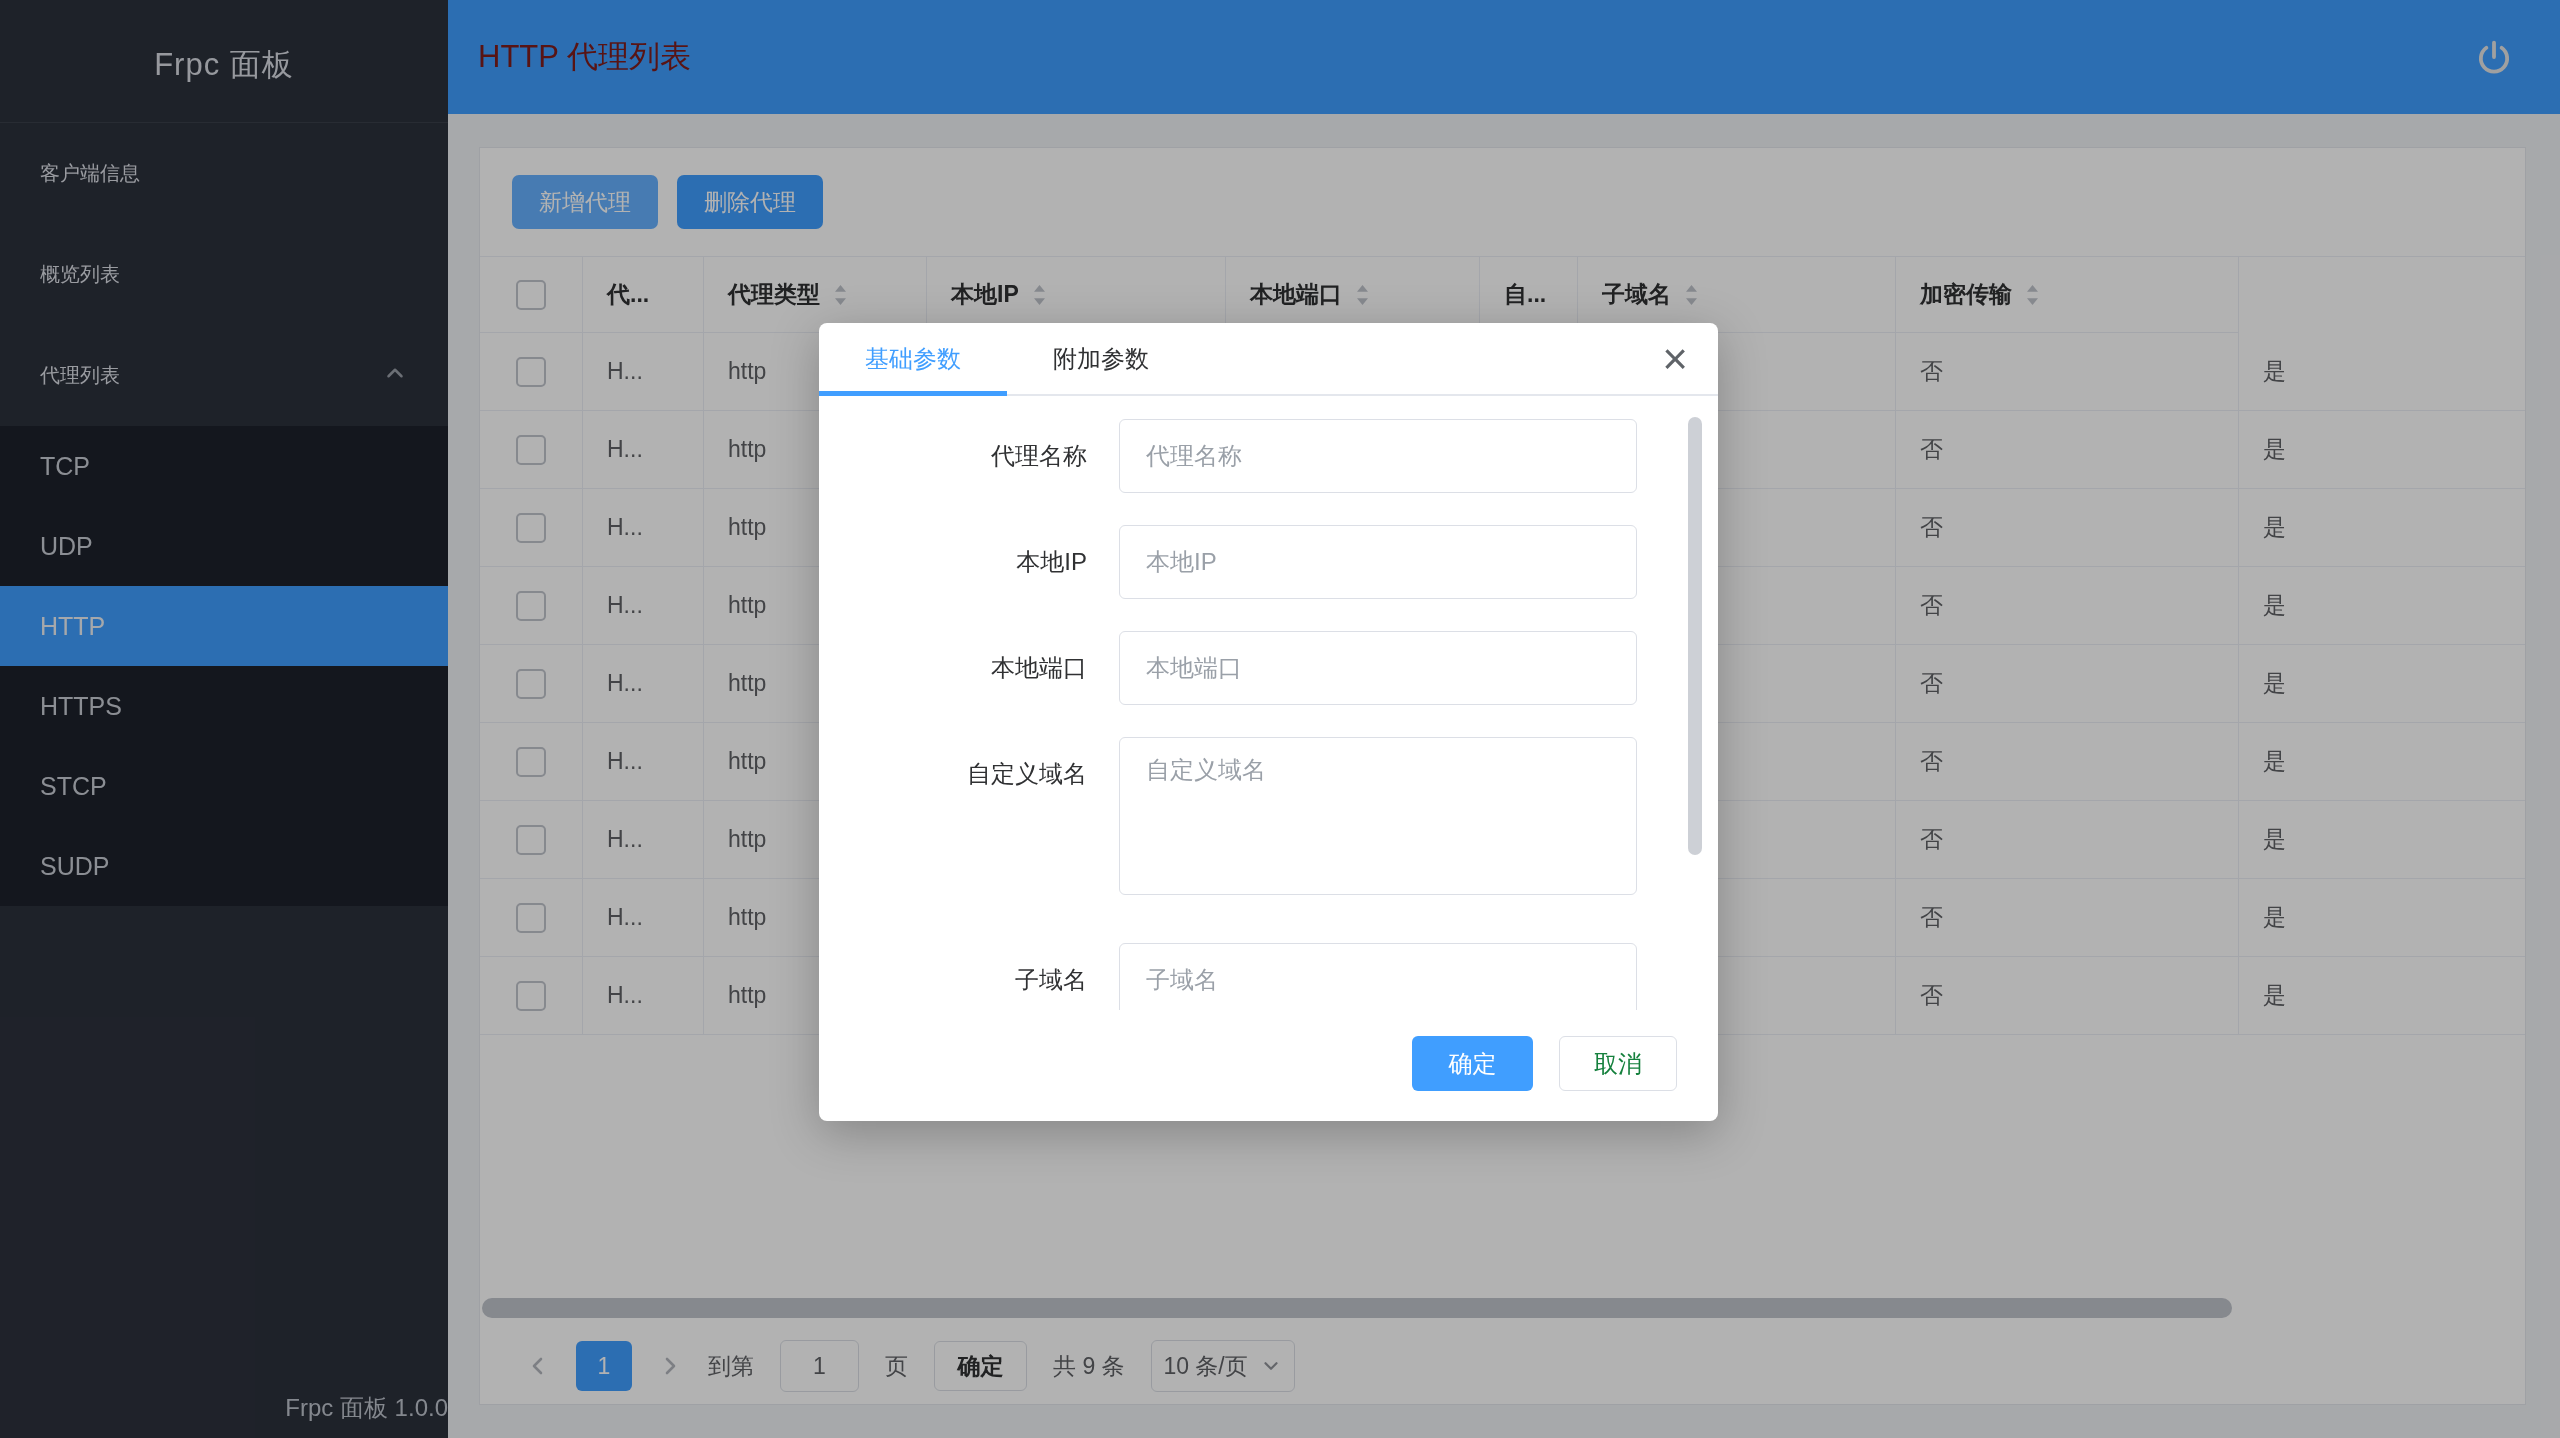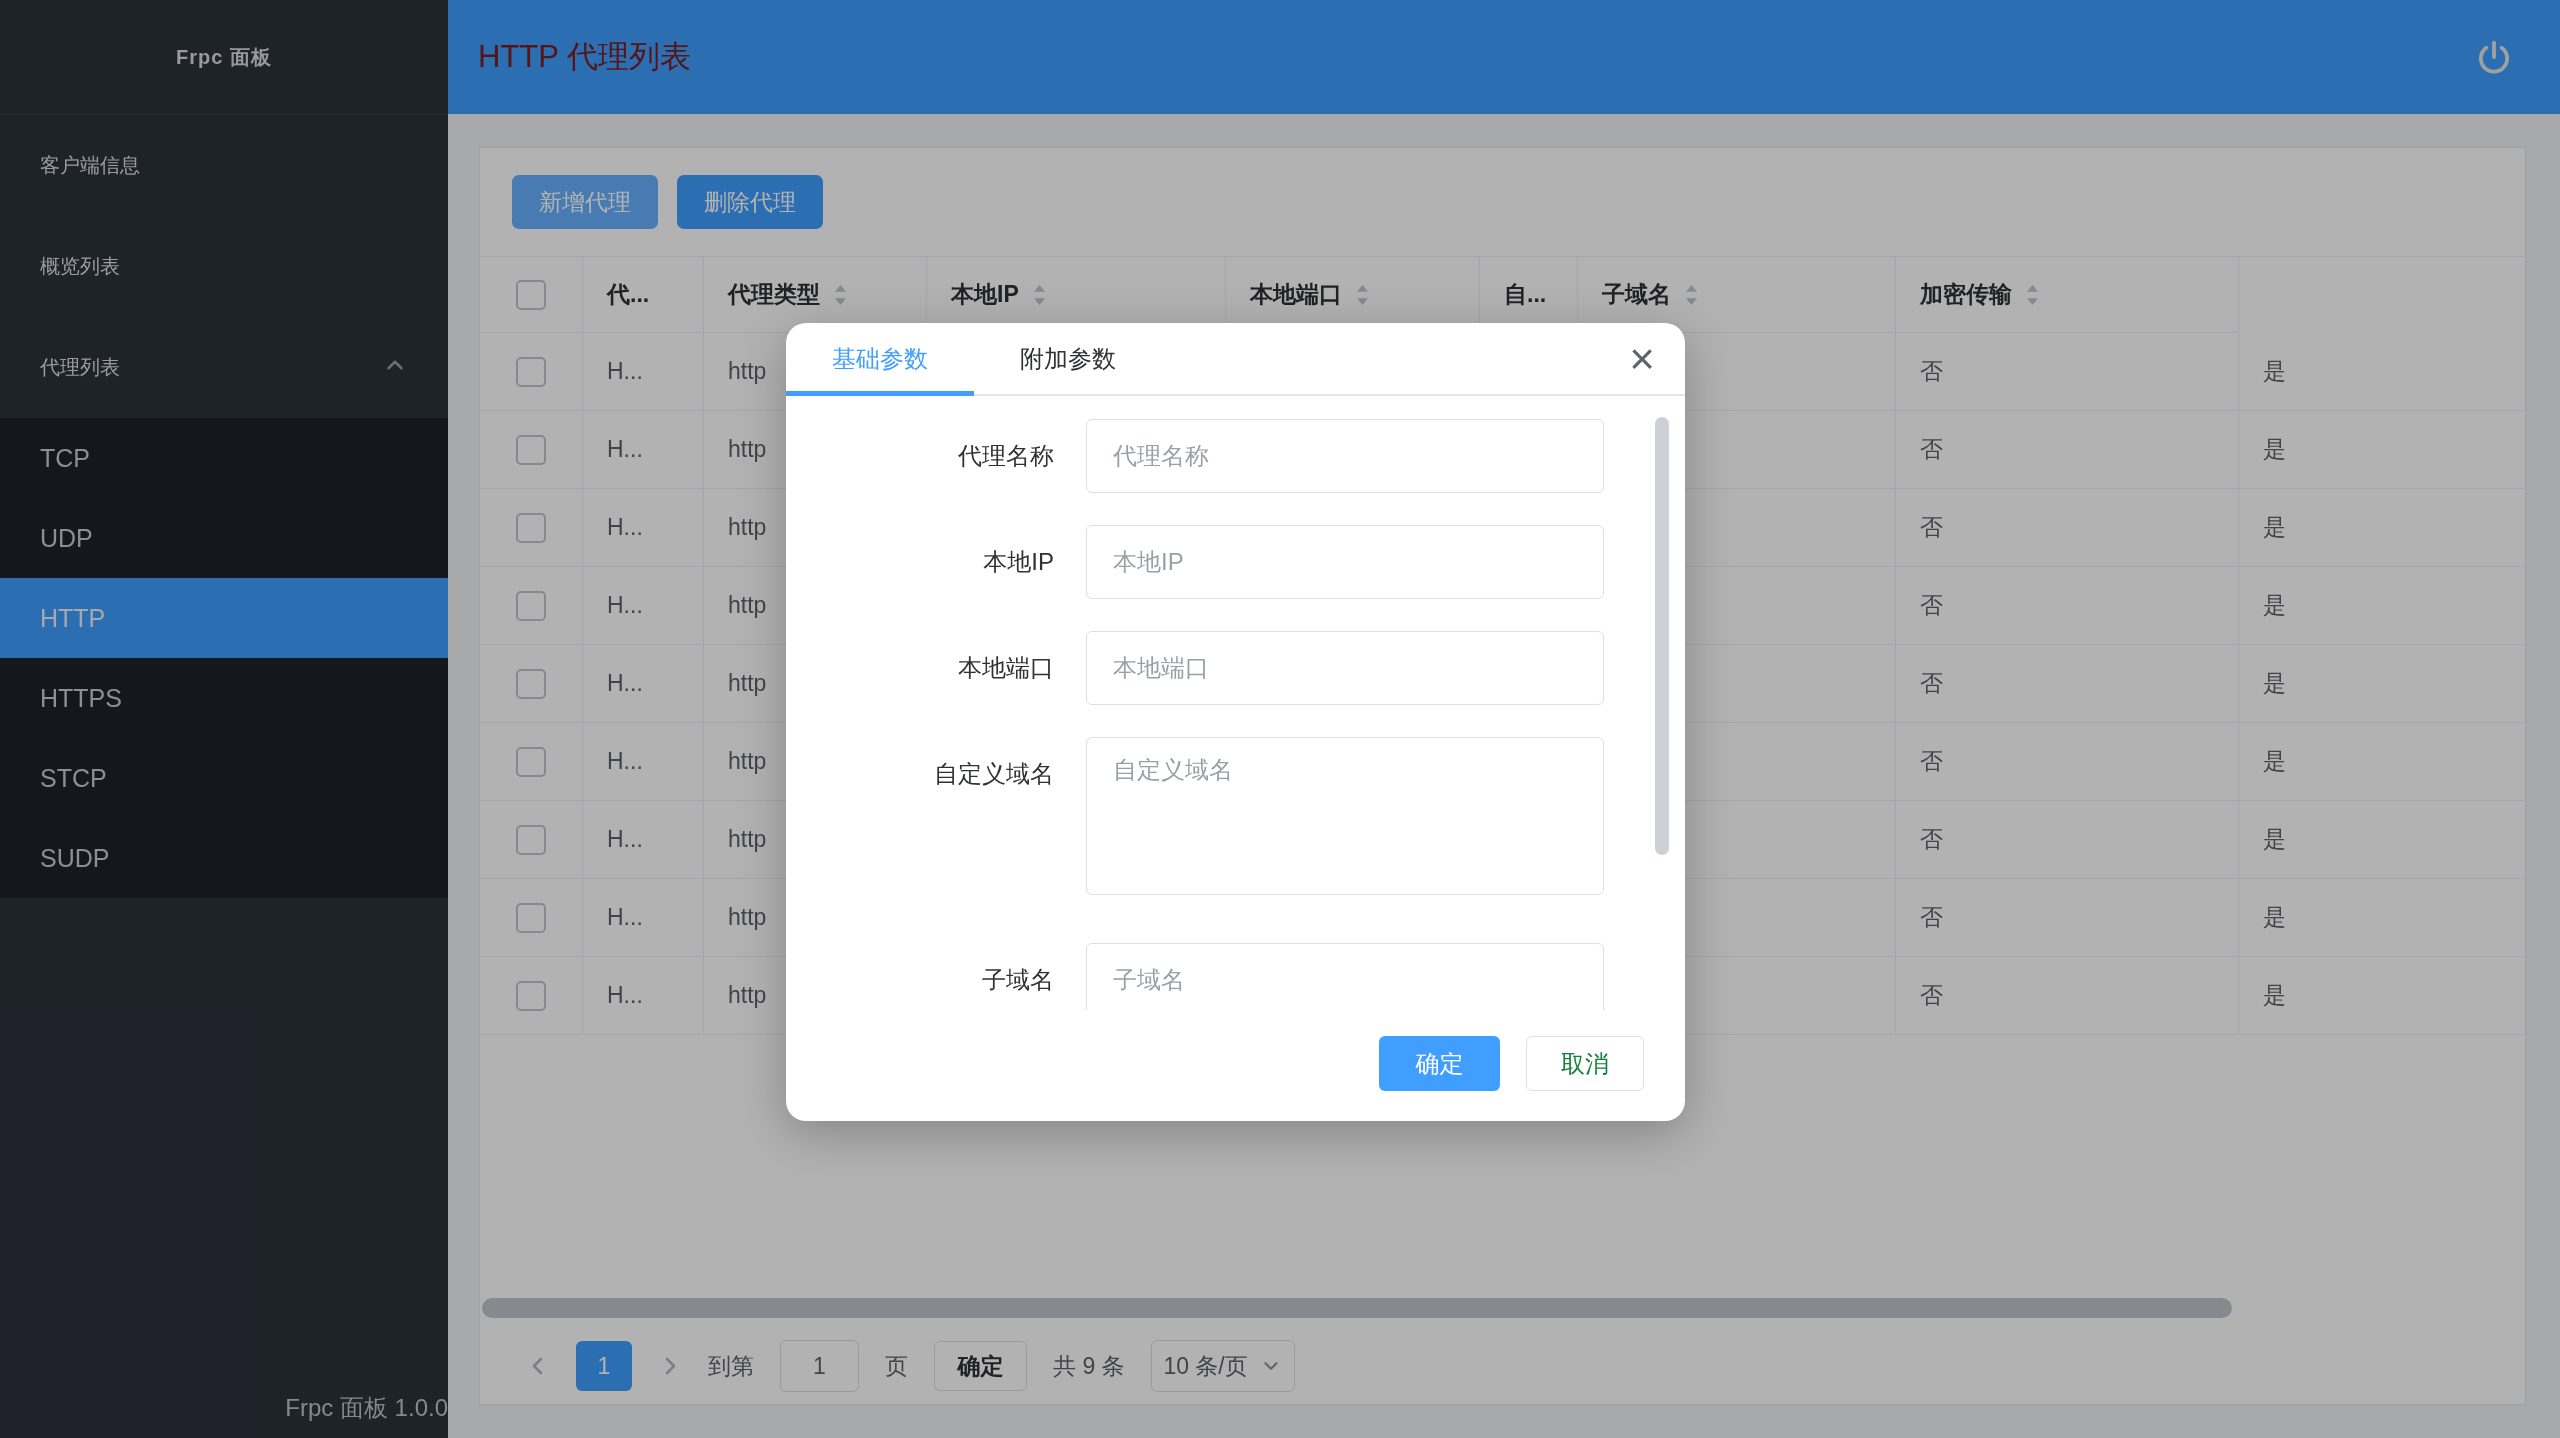--- a/index.html
+++ b/index.html
@@ -3,22 +3,22 @@
 <meta charset="utf-8">
 <style>
   html,body{margin:0;padding:0;width:2560px;height:1438px;overflow:hidden;
     font-family:"Liberation Sans","DejaVu Sans",sans-serif;}
   .app{display:flex;width:2560px;height:1438px;background:#f0f2f5;position:relative;}
 
   
   .sidebar{width:448px;height:1438px;background:#2c313c;flex:0 0 448px;display:flex;
     flex-direction:column;position:relative;}
   .side-title{height:114px;display:flex;align-items:center;justify-content:center;
-    color:#d8dce3;font-size:20px;font-weight:700;letter-spacing:1px;
-    border-bottom:1px solid rgba(255,255,255,0.07);}
+    color:#d8dce3;font-size:31px;font-weight:400;letter-spacing:1px;
+    border-bottom:1px solid rgba(255,255,255,0.07);margin-top:8px;}
   .side-item{height:101px;display:flex;align-items:center;padding:0 40px;
     color:#dcdfe6;font-size:20px;cursor:pointer;}
   .side-item .grow{flex:1;}
   .submenu{background:#1e222b;}
   .sub-item{height:80px;display:flex;align-items:center;padding:0 40px;
     color:#c8ccd4;font-size:25px;cursor:pointer;}
   .sub-item.active{background:#409eff;color:#eef1f5;}
   .side-version{position:absolute;bottom:14px;width:100%;text-align:right;
     color:#bec3cc;font-size:24px;}
 
@@ -77,22 +77,22 @@
     text-align:center;font-size:23px;color:#606266;box-sizing:border-box;
     font-family:inherit;background:#fff;}
   .pg-confirm{width:93px;height:50px;background:#fff;border:1px solid #dcdfe6;border-radius:6px;
     font-size:23px;font-weight:700;color:#303133;cursor:pointer;font-family:inherit;}
   .size-select{width:144px;height:52px;border:1px solid #dcdfe6;border-radius:6px;
     display:flex;align-items:center;justify-content:center;gap:12px;cursor:pointer;
     box-sizing:border-box;background:#fff;}
 
   
   .overlay{position:absolute;inset:0;background:rgba(0,0,0,0.3);z-index:10;}
-  .dialog{position:absolute;left:786px;top:323px;width:899px;height:798px;background:#fff;
-    border-radius:20px;box-shadow:0 12px 48px rgba(0,0,0,0.25);z-index:20;
+  .dialog{position:absolute;left:819px;top:323px;width:899px;height:798px;background:#fff;
+    border-radius:8px;box-shadow:0 12px 48px rgba(0,0,0,0.25);z-index:20;
     display:flex;flex-direction:column;}
   .tabs{height:73px;flex:0 0 73px;display:flex;border-bottom:2px solid #e4e7ed;
     box-sizing:border-box;position:relative;}
   .tab{padding:0 46px;display:flex;align-items:center;font-size:24px;color:#303133;
     cursor:pointer;position:relative;}
   .tab.active{color:#409eff;}
   .tab.active::after{content:"";position:absolute;left:0;right:0;bottom:-2px;height:5px;
     background:#409eff;}
   .dialog-close{position:absolute;right:24px;top:8px;font-size:44px;font-weight:200;
     color:#5f6368;cursor:pointer;line-height:1;padding:6px;}

